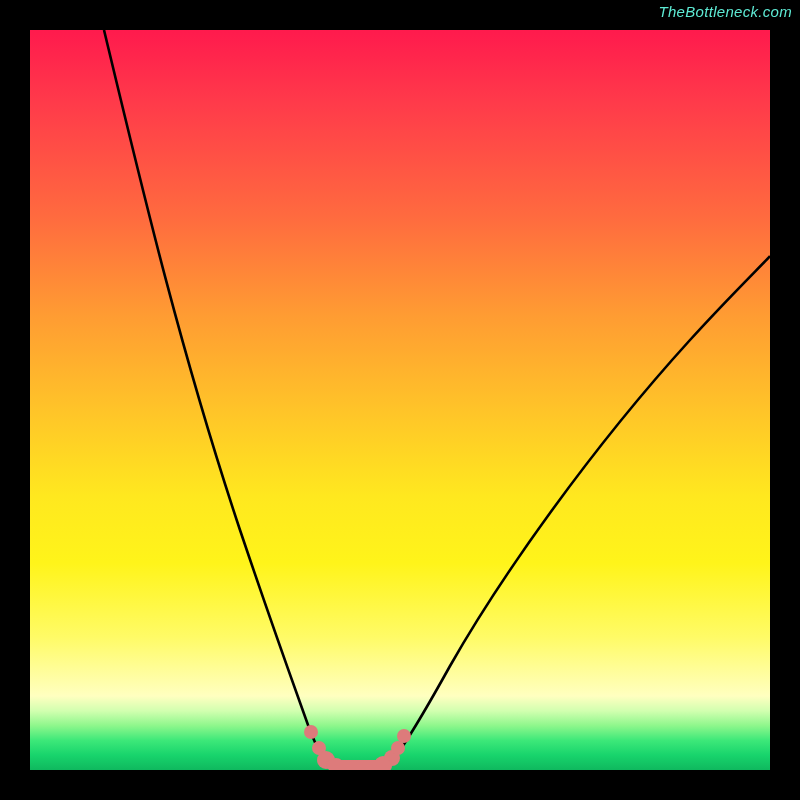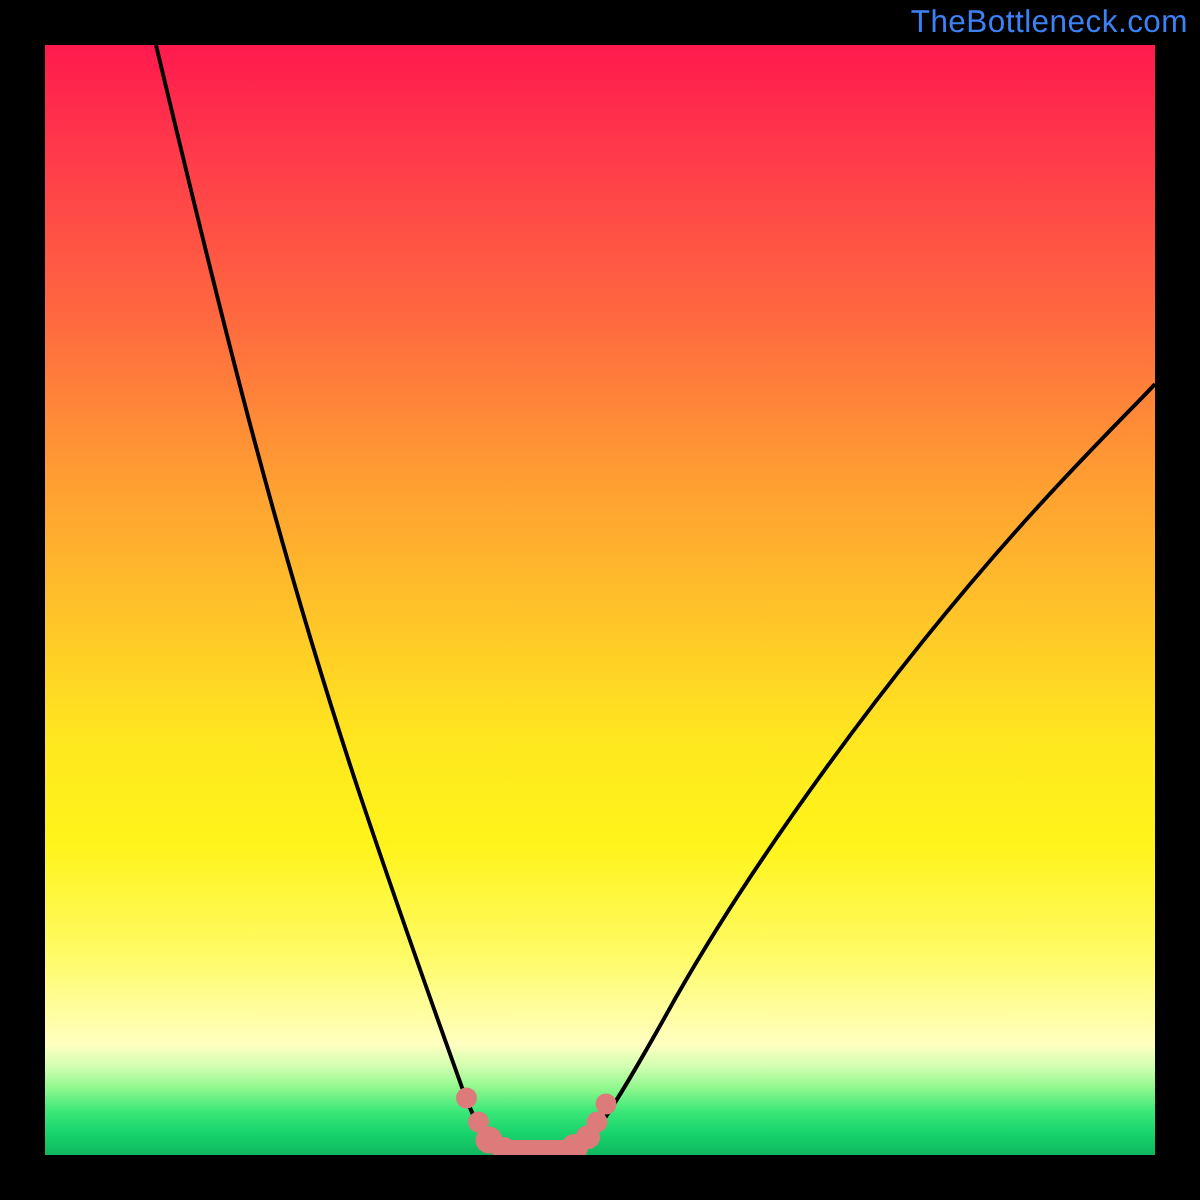--- a/index.html
+++ b/index.html
@@ -39,24 +39,25 @@
       #8ef78c 94%,
       #3de879 96%,
       #18d46c 98%,
       #0fb85e 100%
     );
   }
   .watermark {
     position: absolute;
     top: 3px;
     right: 8px;
-    color: #3b82f6;
-    font-size: 21px;
+    color: #5eead4;
+    font-size: 15px;
     letter-spacing: 0.3px;
     user-select: none;
+    font-style: italic;
   }
   svg {
     position: absolute;
     left: 0;
     top: 0;
   }
 </style>
 </head>
 <body>
 

